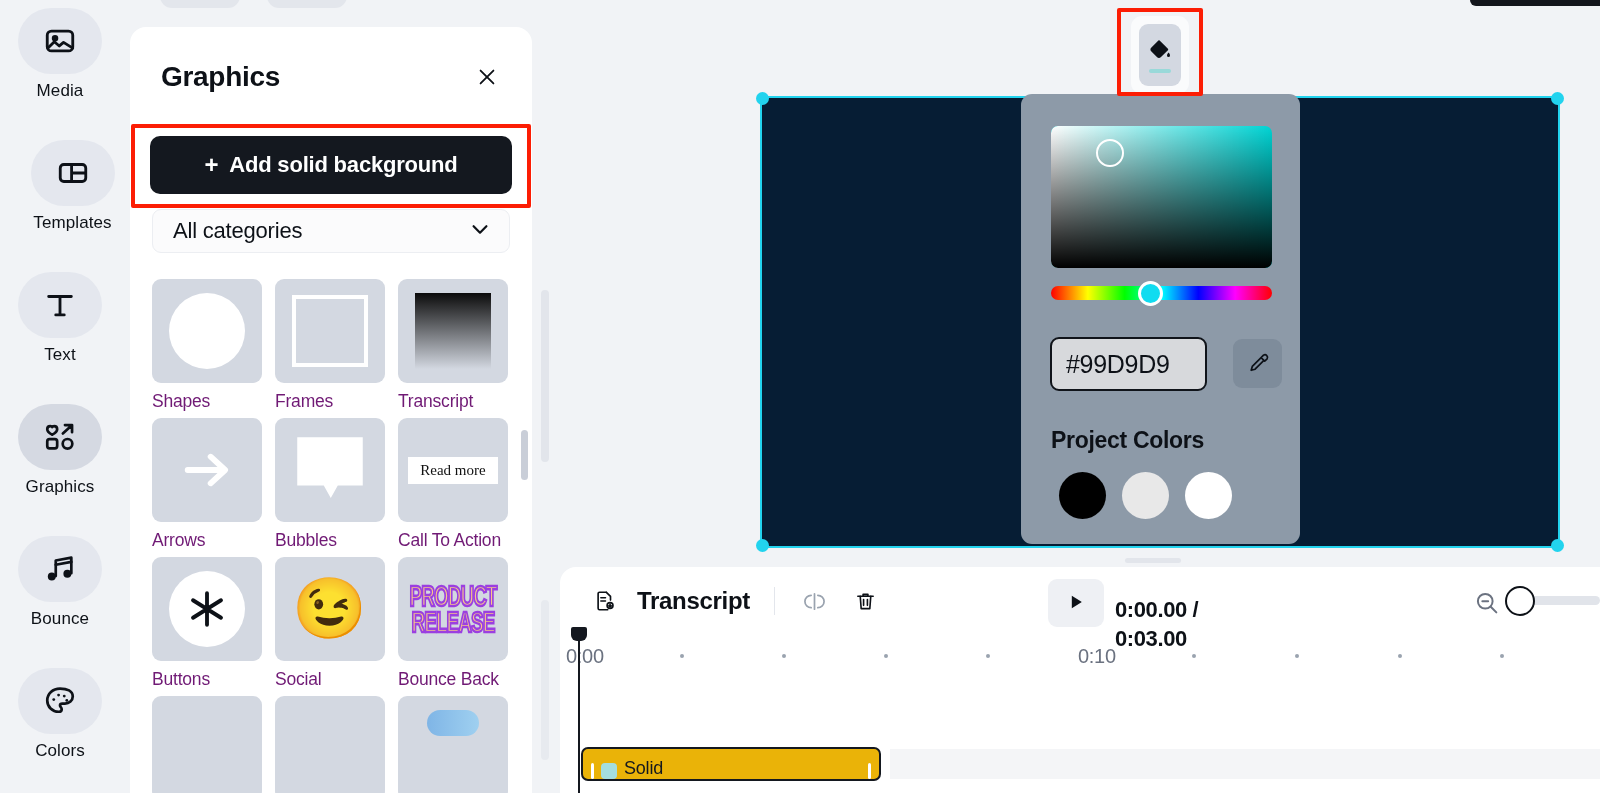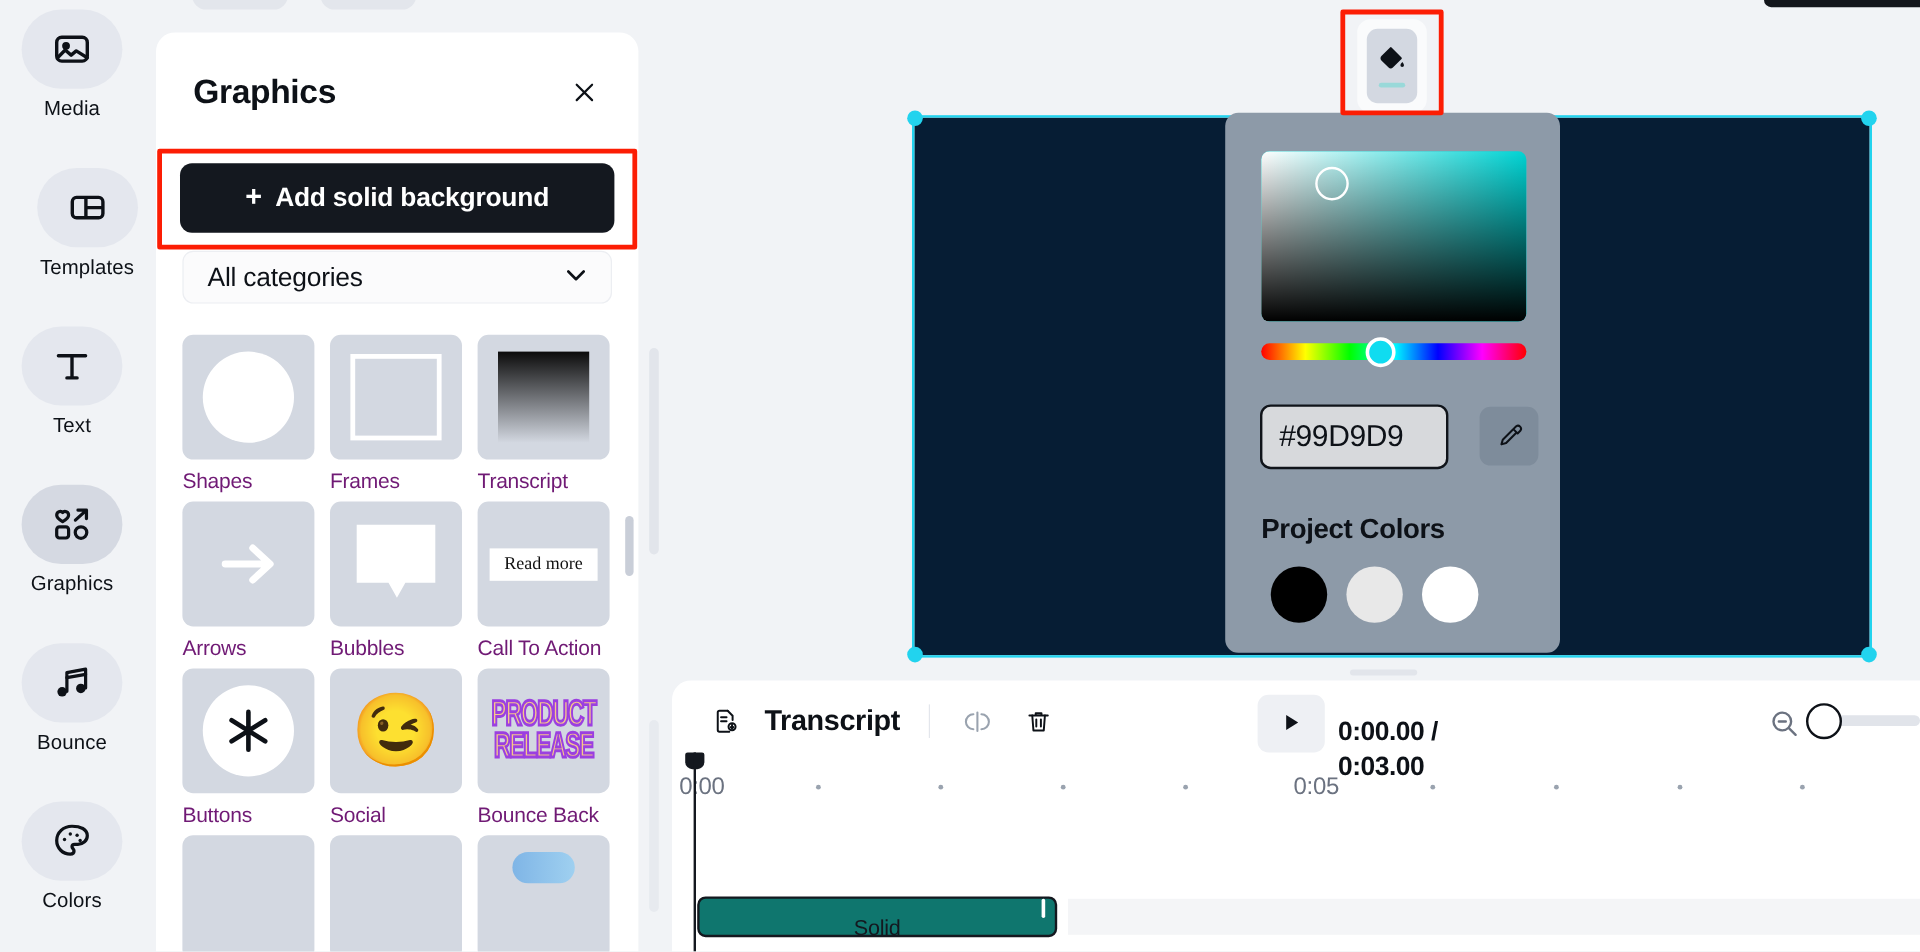--- a/index.html
+++ b/index.html
@@ -111,22 +111,22 @@
   #zoom-out svg { width: 28px; height: 28px; }
   #zoom-knob { position: absolute; left: 945px; top: 19px; width: 30px; height: 30px; border-radius: 50%; background: #fff; border: 2.5px solid #0d1117; cursor: pointer; z-index: 3; }
   #zoom-track { position: absolute; left: 960px; top: 29px; width: 80px; height: 9px; background: #e1e4ea; border-radius: 5px; }
 
   #ruler { position: absolute; left: 0; top: 68px; width: 1040px; height: 34px; }
   .tick-lbl { position: absolute; top: 10px; font-size: 20px; color: #6b7280; letter-spacing: -.3px; }
   .tick-dot { position: absolute; top: 19px; width: 4px; height: 4px; border-radius: 50%; background: #9aa3af; }
   #playhead { position: absolute; left: 18px; top: 60px; width: 2px; height: 166px; background: #14181f; }
   #playhead-cap { position: absolute; left: 11px; top: 60px; width: 16px; height: 14px; background: #14181f; border-radius: 2px 2px 6px 6px; }
 
-  #clip { position: absolute; left: 21px; top: 180px; width: 300px; height: 34px; background: #0f766e; border: 2.5px solid #14181f;
-          border-radius: 7px; display: flex; align-items: center; padding: 0 8px; gap: 7px; cursor: pointer; flex-direction: column; }
+  #clip { position: absolute; left: 21px; top: 180px; width: 300px; height: 34px; background: #eab308; border: 2.5px solid #14181f;
+          border-radius: 7px; display: flex; align-items: flex-end; padding: 0 8px; gap: 7px; cursor: pointer; }
   .clip-grip { width: 3px; height: 16px; background: #fff; border-radius: 2px; }
   .clip-sq { width: 16px; height: 16px; border-radius: 4px; background: #a4dede; }
   .clip-lbl { font-size: 18px; color: #14181f; letter-spacing: -.2px; }
   .clip-grip-r { position: absolute; right: 8px; width: 3px; height: 16px; background: #fff; border-radius: 2px; }
   #track-bg { position: absolute; left: 330px; top: 182px; width: 710px; height: 30px; background: #f4f5f7; }
 </style>
 </head>
 <body>
 
 <div id="app">
@@ -417,21 +417,21 @@
     </div>
     <div id="zoom-track"></div>
     <div id="zoom-knob"></div>
 
     <div id="ruler">
       <div class="tick-lbl" style="left:6px;">0:00</div>
       <div class="tick-dot" style="left:120px;"></div>
       <div class="tick-dot" style="left:222px;"></div>
       <div class="tick-dot" style="left:324px;"></div>
       <div class="tick-dot" style="left:426px;"></div>
-      <div class="tick-lbl" style="left:518px;">0:05</div>
+      <div class="tick-lbl" style="left:518px;">0:10</div>
       <div class="tick-dot" style="left:632px;"></div>
       <div class="tick-dot" style="left:735px;"></div>
       <div class="tick-dot" style="left:838px;"></div>
       <div class="tick-dot" style="left:940px;"></div>
     </div>
 
     <div id="track-bg"></div>
 
     <div id="clip">
       <div class="clip-grip"></div>

